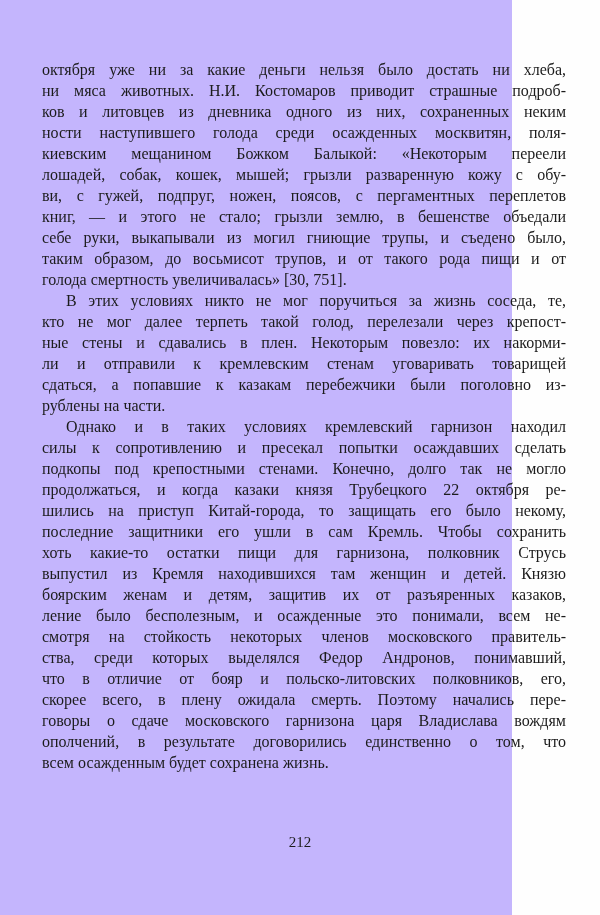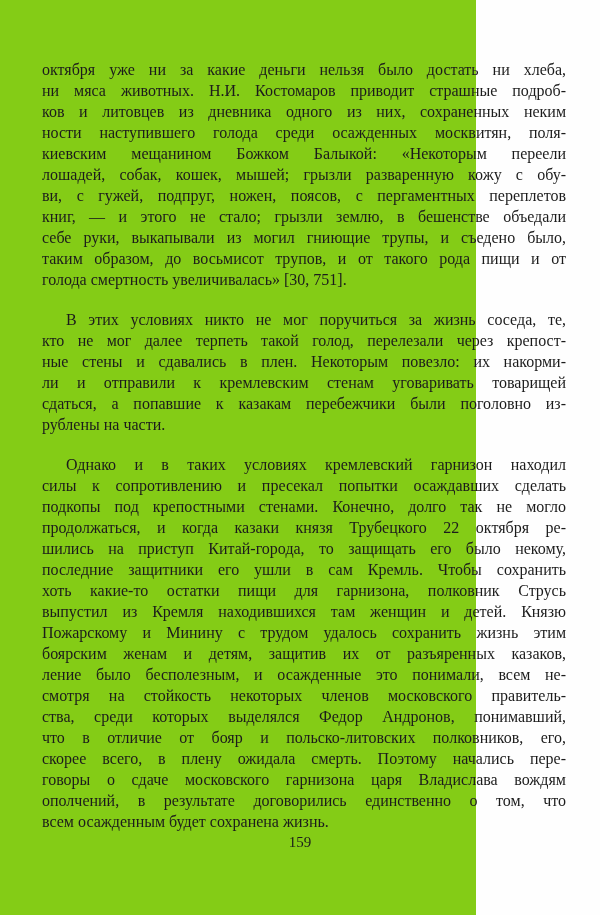--- a/index.html
+++ b/index.html
@@ -8,23 +8,23 @@
   }
   body {
     width: 600px;
     height: 915px;
     background: #fefefe;
     overflow: hidden;
     font-family: "Liberation Serif", "DejaVu Serif", serif;
   }
   .page {
     position: relative;
-    width: 476px;
+    width: 512px;
     height: 915px;
-    background: #84cc16;
+    background: #c4b5fd;
   }
   .text-block {
     position: absolute;
     top: 59px;
     left: 42px;
     width: 524px;
     color: #1c1c1c;
     font-size: 16px;
     line-height: 21px;
   }
@@ -32,21 +32,20 @@
     text-align: justify;
     text-align-last: justify;
     height: 21px;
     white-space: normal;
   }
   .line.end {
     text-align-last: left;
   }
   .line.indent {
     text-indent: 24px;
-    margin-top: 19px;
   }
   .page-number {
     position: absolute;
     top: 832px;
     left: 0;
     width: 600px;
     text-align: center;
     color: #1c1c1c;
     font-size: 15px;
     line-height: 21px;
@@ -78,25 +77,24 @@
     <div class="line end">рублены на части.</div>
 
     <div class="line indent">Однако и в таких условиях кремлевский гарнизон находил</div>
     <div class="line">силы к сопротивлению и пресекал попытки осаждавших сделать</div>
     <div class="line">подкопы под крепостными стенами. Конечно, долго так не могло</div>
     <div class="line">продолжаться, и когда казаки князя Трубецкого 22 октября ре-</div>
     <div class="line">шились на приступ Китай-города, то защищать его было некому,</div>
     <div class="line">последние защитники его ушли в сам Кремль. Чтобы сохранить</div>
     <div class="line">хоть какие-то остатки пищи для гарнизона, полковник Струсь</div>
     <div class="line">выпустил из Кремля находившихся там женщин и детей. Князю</div>
-    <div class="line">Пожарскому и Минину с трудом удалось сохранить жизнь этим</div>
     <div class="line">боярским женам и детям, защитив их от разъяренных казаков,</div>
     <div class="line">ление было бесполезным, и осажденные это понимали, всем не-</div>
     <div class="line">смотря на стойкость некоторых членов московского правитель-</div>
     <div class="line">ства, среди которых выделялся Федор Андронов, понимавший,</div>
     <div class="line">что в отличие от бояр и польско-литовских полковников, его,</div>
     <div class="line">скорее всего, в плену ожидала смерть. Поэтому начались пере-</div>
     <div class="line">говоры о сдаче московского гарнизона царя Владислава вождям</div>
     <div class="line">ополчений, в результате договорились единственно о том, что</div>
     <div class="line end">всем осажденным будет сохранена жизнь.</div>
   </div>
-  <div class="page-number">159</div>
+  <div class="page-number">212</div>
 </div>
 
 </body></html>

